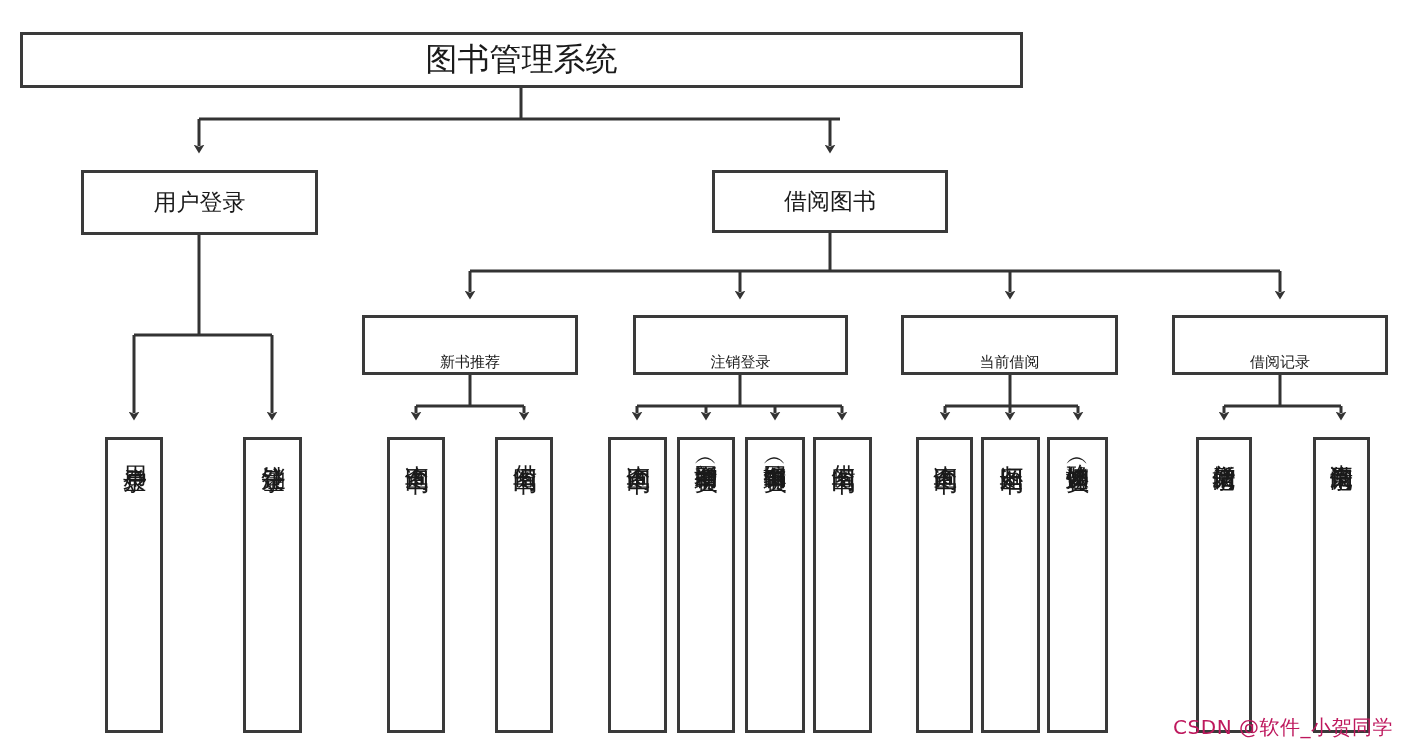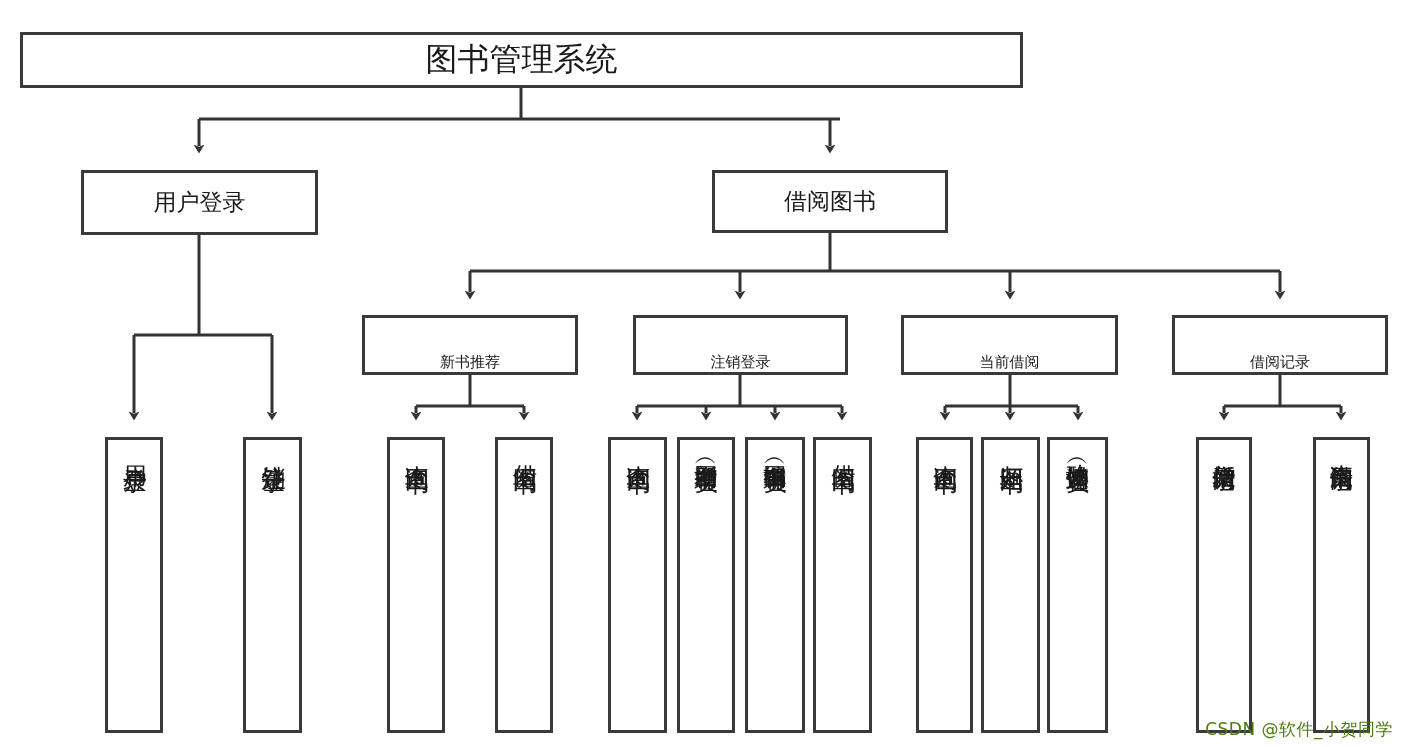--- a/index.html
+++ b/index.html
@@ -61,22 +61,22 @@
     color: #1a1a1a;
   }
   .leaf-label.tall {
     font-size: 23px;
     letter-spacing: 1px;
   }
   .watermark {
     position: absolute;
     right: 12px;
     bottom: 6px;
-    font-size: 17px;
-    color: #4d7c0f;
+    font-size: 20px;
+    color: #be185d;
     white-space: nowrap;
     letter-spacing: 0.5px;
   }
 </style>
 </head>
 <body>
 
 <div id="diagram-root">
 
   <svg class="diagram-svg" viewBox="0 0 1405 747">

